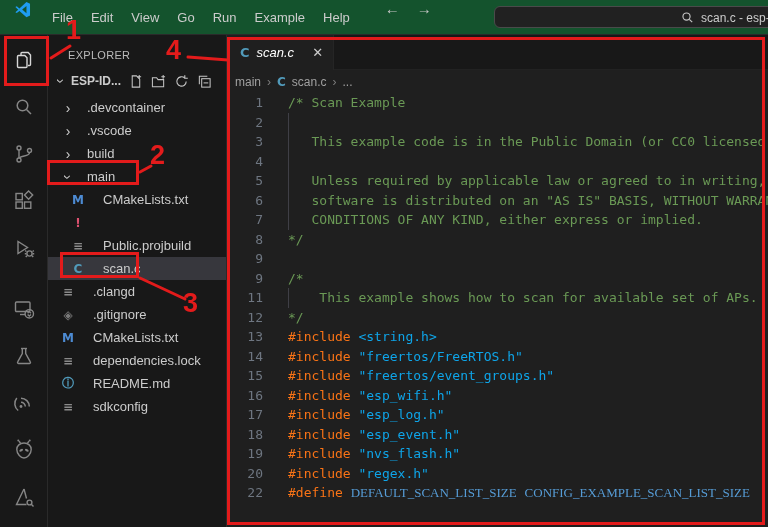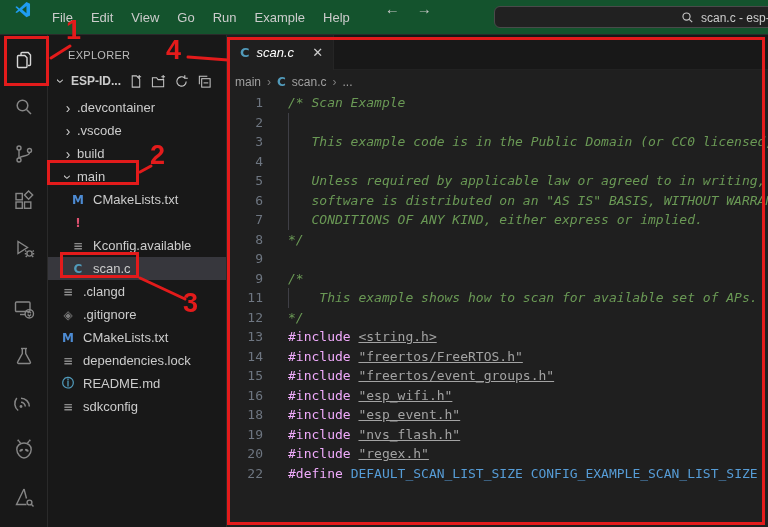--- a/index.html
+++ b/index.html
@@ -35,43 +35,43 @@
   .sb-actions svg{width:15px;height:15px;}
   .tree{margin-top:3px;}
   .trow{display:flex;align-items:center;height:23px;font-size:13px;color:#cccccc;
         white-space:nowrap;padding-left:13px;cursor:default;}
   .trow.child{padding-left:23px;}
   .trow.sel{background:#37373d;}
   .tchev{width:14px;flex:none;text-align:center;font-size:14px;color:#cfcfcf;}
   .tchev.open{transform:rotate(90deg);}
   .ficon{width:14px;flex:none;text-align:center;font-size:12px;font-weight:bold;
          font-family:"DejaVu Sans",sans-serif;margin-right:6px;}
-  .flabel{margin-left:2px;}
+  .flabel{margin-left:12px;}
   
   .editor{position:absolute;left:227px;top:35px;width:541px;height:492px;background:#1f1f1f;}
   .tabbar{height:35px;background:#181818;display:flex;border-bottom:1px solid #222;box-sizing:border-box;}
   .tab{height:35px;background:#1f1f1f;display:flex;align-items:center;
        padding:0 10px 0 13px;border-right:1px solid #252525;}
   .tab .cicon{color:#519aba;font-weight:bold;font-size:13px;margin-right:7px;font-family:"DejaVu Sans",sans-serif;}
   .tab .tlabel{font-style:italic;font-size:13px;color:#ffffff;}
   .tab .tclose{margin-left:18px;color:#cccccc;font-size:13px;}
   .breadcrumb{height:23px;display:flex;align-items:center;font-size:12px;color:#a0a0a0;
               padding-left:8px;gap:6px;}
   .bc-sep{color:#7d7d7d;font-size:12px;}
   .bc-c{color:#519aba;font-weight:bold;font-size:12px;font-family:"DejaVu Sans",sans-serif;}
   .codewrap{position:absolute;left:0;top:58px;width:541px;height:434px;overflow:hidden;
             font-family:"DejaVu Sans Mono",monospace;font-size:13px;}
   .cline{display:flex;height:19.5px;line-height:19.5px;}
   .ln{width:36px;flex:none;text-align:right;color:#6e7681;}
   .ct{margin-left:25px;white-space:pre;color:#d4d4d4;position:relative;}
   .ct.guide::before{content:"";position:absolute;left:0;top:0;bottom:0;width:1px;background:#3f3f46;}
-  .tok-comment{color:#6A9955;font-style:italic;}
-  .tok-directive{color:#f0abfc;}
-  .tok-string{color:#a3a3a3;text-decoration:underline;}
-  .tok-ident{color:#569CD6;}
+  .tok-comment{color:#6A9955;}
+  .tok-directive{color:#f97316;}
+  .tok-string{color:#0ea5e9;}
+  .tok-ident{color:#569CD6;font-family:Liberation Serif, serif;}
   .tok-plain{color:#d4d4d4;}
   
   .annlayer{position:absolute;left:0;top:0;width:768px;height:527px;pointer-events:none;z-index:50;}
   .ann-box{position:absolute;border:3px solid var(--ann-red,#e31b1b);box-sizing:border-box;}
   .ann-num{position:absolute;font-weight:bold;font-size:27px;color:var(--ann-red,#e31b1b);
            font-family:"Liberation Sans",sans-serif;line-height:1;}
   .ann-lines{position:absolute;left:0;top:0;}
 </style>
 </head>
 <body>
@@ -235,21 +235,21 @@
       </div>
       <div class="trow child">
         <span class="ficon" style="color: rgb(77, 139, 211);">M</span>
         <span class="flabel">CMakeLists.txt</span>
       </div>
       <div class="trow child">
         <span class="ficon" style="color: rgb(221, 81, 112);">!</span>
       </div>
       <div class="trow child">
         <span class="ficon" style="color: rgb(138, 138, 138);">≡</span>
-        <span class="flabel">Kconfig.available</span>
+        <span class="flabel">Public.projbuild</span>
       </div>
       <div class="trow child sel">
         <span class="ficon" style="color: rgb(81, 154, 186);">C</span>
         <span class="flabel">scan.c</span>
       </div>
       <div class="trow">
         <span class="ficon" style="color: rgb(138, 138, 138);">≡</span>
         <span class="flabel">.clangd</span>
       </div>
       <div class="trow">
@@ -348,20 +348,24 @@
         <span class="ln">14</span>
         <span class="ct"><span class="tok-directive">#include</span><span class="tok-plain"> </span><span class="tok-string">"freertos/FreeRTOS.h"</span></span>
       </div>
       <div class="cline">
         <span class="ln">15</span>
         <span class="ct"><span class="tok-directive">#include</span><span class="tok-plain"> </span><span class="tok-string">"freertos/event_groups.h"</span></span>
       </div>
       <div class="cline">
         <span class="ln">16</span>
         <span class="ct"><span class="tok-directive">#include</span><span class="tok-plain"> </span><span class="tok-string">"esp_wifi.h"</span></span>
+      </div>
+      <div class="cline">
+        <span class="ln">17</span>
+        <span class="ct"><span class="tok-directive">#include</span><span class="tok-plain"> </span><span class="tok-string">"esp_log.h"</span></span>
       </div>
       <div class="cline">
         <span class="ln">18</span>
         <span class="ct"><span class="tok-directive">#include</span><span class="tok-plain"> </span><span class="tok-string">"esp_event.h"</span></span>
       </div>
       <div class="cline">
         <span class="ln">19</span>
         <span class="ct"><span class="tok-directive">#include</span><span class="tok-plain"> </span><span class="tok-string">"nvs_flash.h"</span></span>
       </div>
       <div class="cline">

